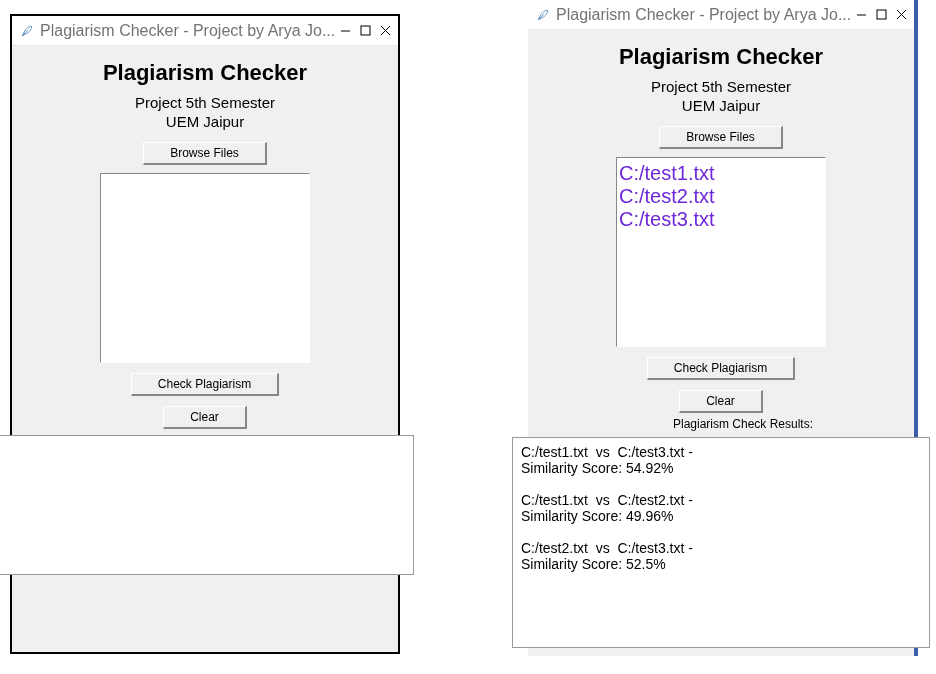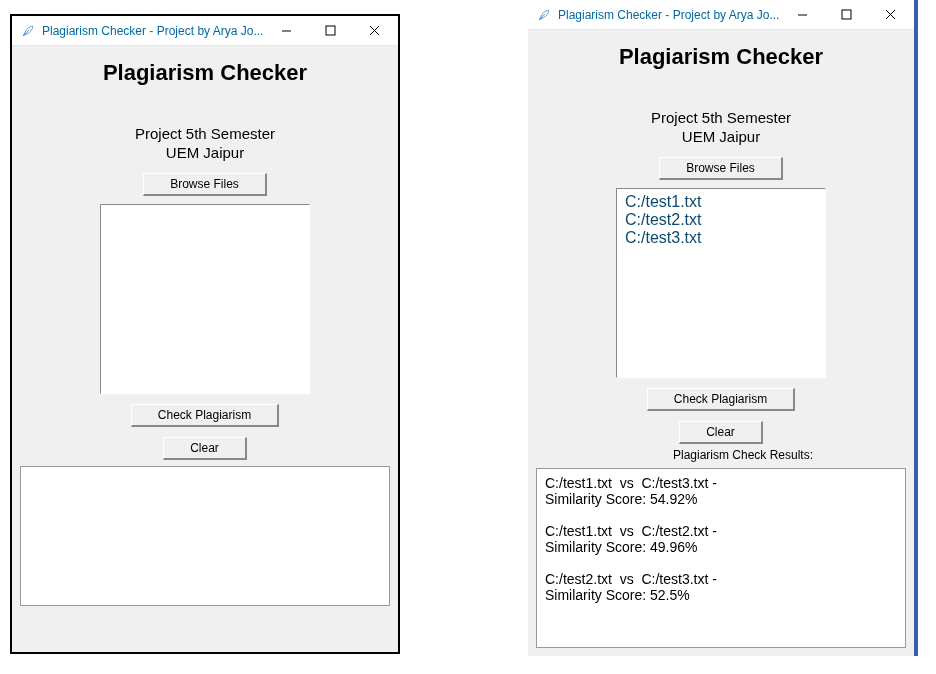--- a/index.html
+++ b/index.html
@@ -34,21 +34,21 @@
   }
   .titlebar {
     height: 30px;
     background: #ffffff;
     display: flex;
     align-items: center;
     padding: 0 2px 0 8px;
     border-bottom: 1px solid #e6e6e6;
   }
   .title-icon { width:16px; height:16px; display:flex; align-items:center; justify-content:center; margin-right:6px;}
-  .title-text { font-size: 12px; color: #0369a1; flex: 0 0 auto; white-space: nowrap; overflow:hidden; }
+  .title-text { font-size: 16px; color: #737373; flex: 0 0 auto; white-space: nowrap; overflow:hidden; }
   .title-spacer { flex: 1; }
   .win-btn {
     width: 44px; height: 28px;
     display: flex; align-items:center; justify-content:center;
     font-size: 13px; color:#000;
   }
   .win-btn svg line, .win-btn svg rect, .win-btn svg path { stroke:#000; stroke-width:1; fill:none; }
   .client {
     flex: 1;
     background: #f0f0f0;
@@ -63,21 +63,20 @@
     font-size: 22px;
     margin: 6px 0 8px 0;
     color:#000;
   }
   .subtitle {
     font-family: Arial, Helvetica, sans-serif;
     font-size: 15px;
     color:#000;
     text-align:center;
     line-height:1.25;
-    margin-top:31px;
   }
   .tk-btn {
     background:#f0f0f0;
     border-top:1px solid #fff;
     border-left:1px solid #fff;
     border-right:2px solid #888;
     border-bottom:2px solid #888;
     padding: 3px 26px;
     font-family: "Segoe UI", Tahoma, sans-serif;
     font-size: 12px;
@@ -86,37 +85,37 @@
   }
   .text-area {
     background:#fff;
     border-top:1px solid #888;
     border-left:1px solid #888;
     border-right:1px solid #fff;
     border-bottom:1px solid #fff;
     width: 210px;
     height: 190px;
     margin-top: 8px;
-    padding: 4px 8px;
-    font-family: Arial, Helvetica, sans-serif;
-    font-size: 16px;
-    color:#0c4a6e;
+    padding: 4px 2px;
+    font-family: Arial, Helvetica, sans-serif;
+    font-size: 20px;
+    color:#6d28d9;
     white-space: pre;
     overflow:hidden;
   }
   .results-label {
     font-size: 12px;
     margin-top: 4px;
     color:#000;
     margin-left:44px;
   }
   .results-area {
     background:#fff;
     border:1px solid #999;
-    width: 370px;
+    width: 418px;
     flex:1;
     margin: 6px 0 8px 0;
     padding: 6px 8px;
     font-family: Arial, Helvetica, sans-serif;
     font-size: 14px;
     color:#000;
     white-space: pre-wrap;
     overflow:hidden;
     align-self:center;
   }

